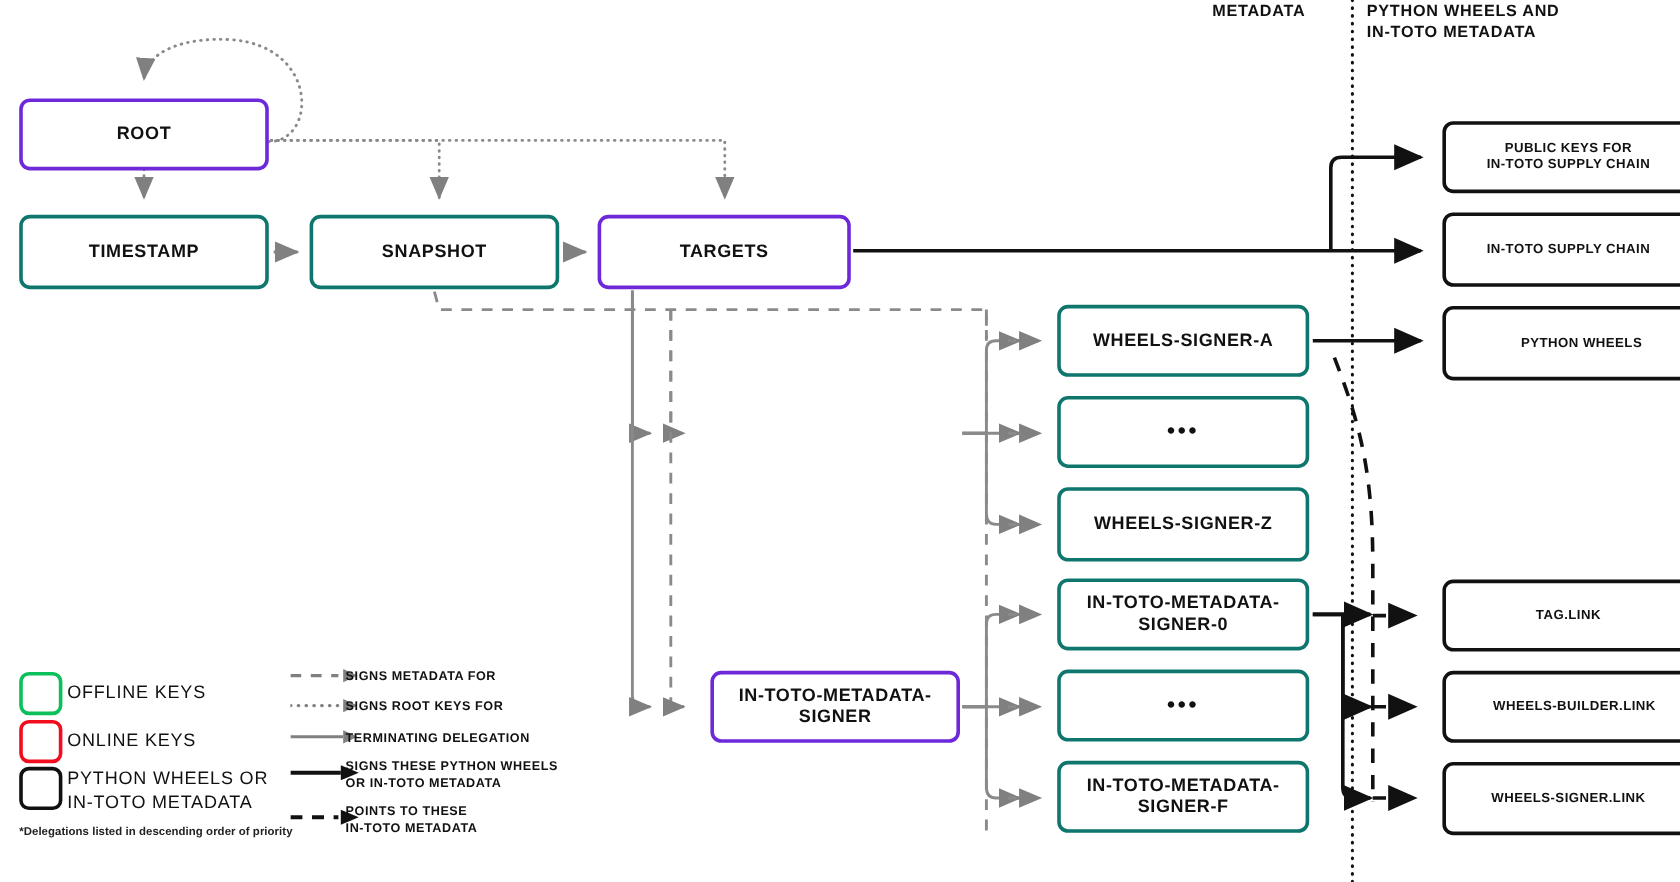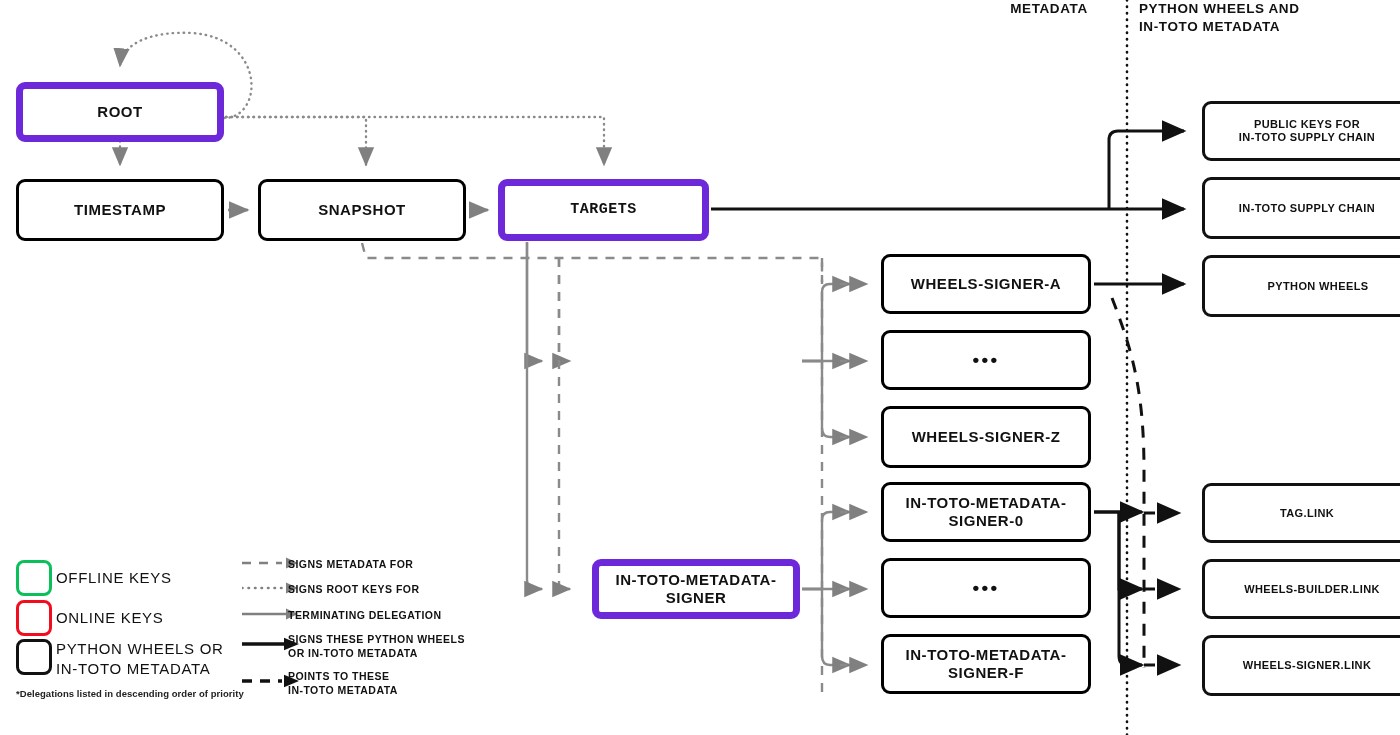--- a/index.html
+++ b/index.html
@@ -4,22 +4,22 @@
 <style>
   html,body{margin:0;padding:0;background:#fff;}
   body{width:1400px;height:735px;position:relative;overflow:hidden;
        font-family:"Liberation Sans",sans-serif;color:#111;}
   #stage{position:relative;width:1400px;height:735px;margin-left:14px;}
   svg.wires{position:absolute;left:0;top:0;width:1400px;height:735px;pointer-events:none;}
 
   .node{position:absolute;box-sizing:border-box;border-radius:9px;background:#fff;
         display:flex;align-items:center;justify-content:center;text-align:center;
         font-weight:bold;letter-spacing:.035em;line-height:1.18;}
-  .node.green{border:7px solid #6d28d9;text-align:center;}
-  .node.red{border:3px solid #000000;}
+  .node.green{border:3px solid #6d28d9;text-align:center;}
+  .node.red{border:3px solid #0f766e;}
   .node.black{border:3px solid #111;}
   .f15{font-size:15px;}
   .f11{font-size:11px;}
   .dots{font-size:19px;letter-spacing:.12em;}
 
   .colhead{position:absolute;font-weight:bold;font-size:13.5px;letter-spacing:.045em;
            line-height:1.35;text-align:center;}
 
   
   .legend{position:absolute;left:0;top:548px;width:500px;height:160px;}
@@ -111,21 +111,21 @@
 
   <div class="node green f15" style="left:2px;top:82px;width:208px;height:60px;">
     <span>ROOT</span>
   </div>
   <div class="node red f15" style="left:2px;top:179px;width:208px;height:62px;">
     <span>TIMESTAMP</span>
   </div>
   <div class="node red f15" style="left:244px;top:179px;width:208px;height:62px;">
     <span>SNAPSHOT</span>
   </div>
-  <div class="node green f15" style="left:484px;top:179px;width:211px;height:62px;font-family:Liberation Mono, monospace;">
+  <div class="node green f15" style="left:484px;top:179px;width:211px;height:62px;">
     <span>TARGETS</span>
   </div>
 
   <div class="node green f15" style="left:578px;top:559px;width:208px;height:60px;flex-direction:column;">
     <span>IN-TOTO-METADATA-</span>
     <span>SIGNER</span>
   </div>
 
   <div class="node red f15" style="left:867px;top:254px;width:210px;height:60px;">
     <span>WHEELS-SIGNER-A</span>

